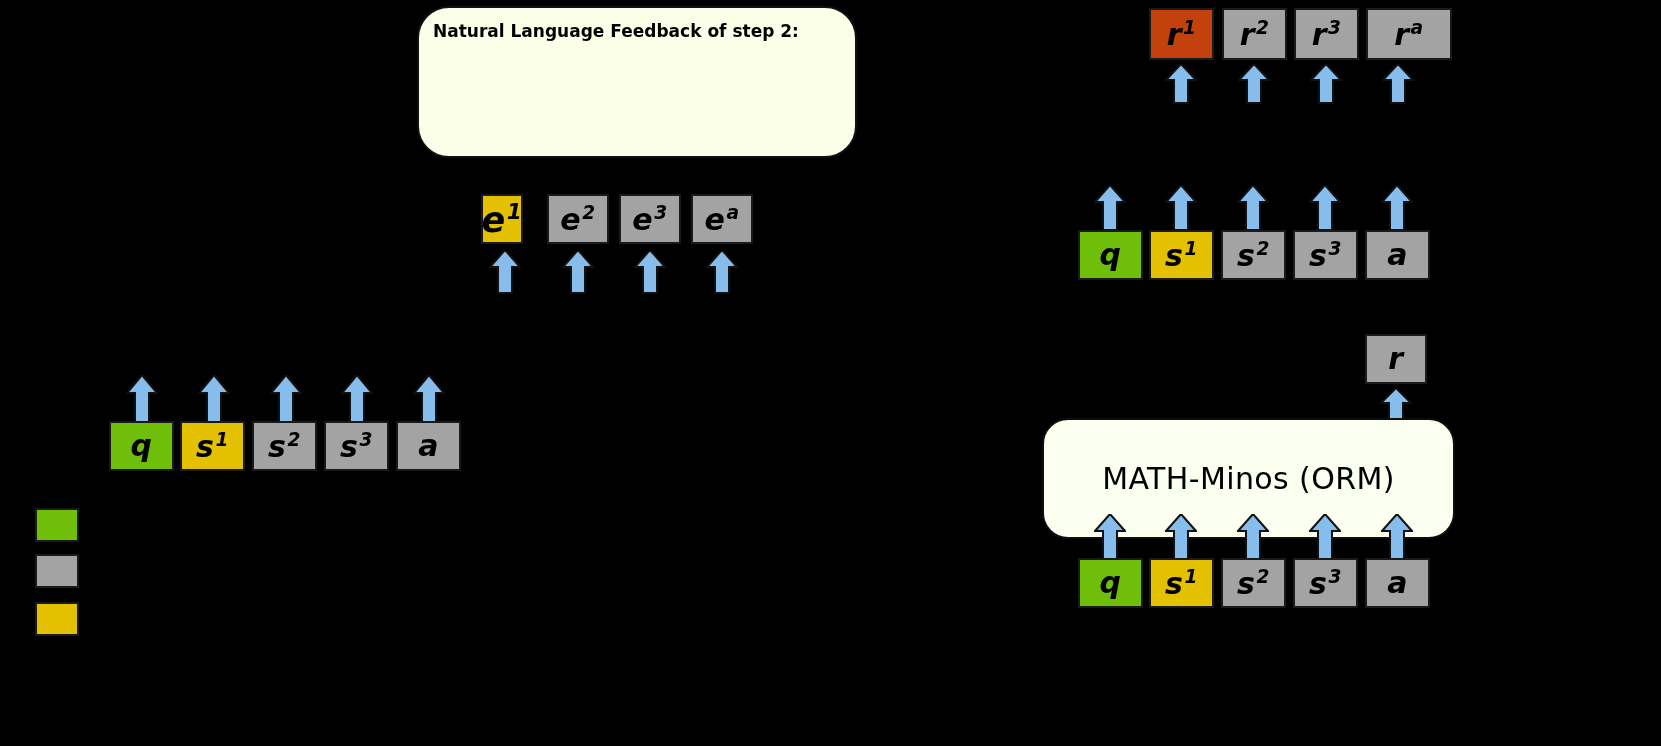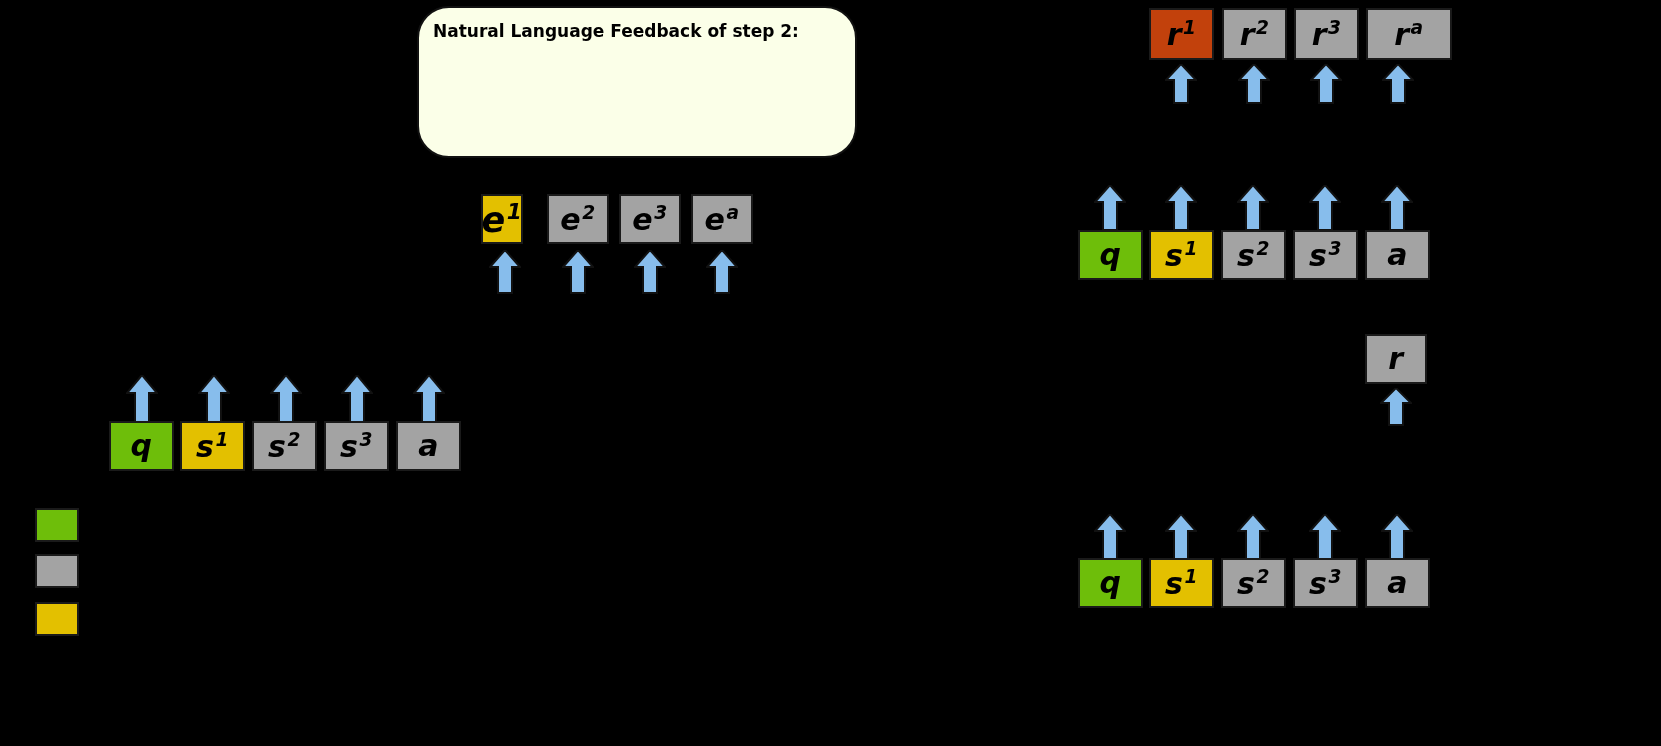--- a/index.html
+++ b/index.html
@@ -276,20 +276,23 @@
   <div class="token tok-gray" style="left: 1365px; top: 334px; width: 62px; height: 50px; font-size: 30px; background: rgb(163, 163, 163);">
     <span class="lbl">r</span>
   </div>
 
   <div class="arrow" style="left:1380px; top:388px;">
     <svg width="32" height="38" viewBox="0 0 32 38">
         <polygon points="16,0 31,15 23,15 23,37 9,37 9,15 1,15" fill="#87bdec" stroke="#111" stroke-width="2"></polygon>
       </svg>
   </div>
 
+  <div class="model-block" style="left: 1042px; top: 418px; width: 413px; height: 121px; font-size: 30px; background: rgb(251, 255, 240);">
+    <span>MATH-Minos (ORM)</span>
+  </div>
 
   <div class="arrow" style="left:1094px; top:514px;">
     <svg width="32" height="46" viewBox="0 0 32 46">
         <polygon points="16,0 31,17 23,17 23,45 9,45 9,17 1,17" fill="#87bdec" stroke="#111" stroke-width="2"></polygon>
       </svg>
   </div>
   <div class="arrow" style="left:1165px; top:514px;">
     <svg width="32" height="46" viewBox="0 0 32 46">
         <polygon points="16,0 31,17 23,17 23,45 9,45 9,17 1,17" fill="#87bdec" stroke="#111" stroke-width="2"></polygon>
       </svg>

